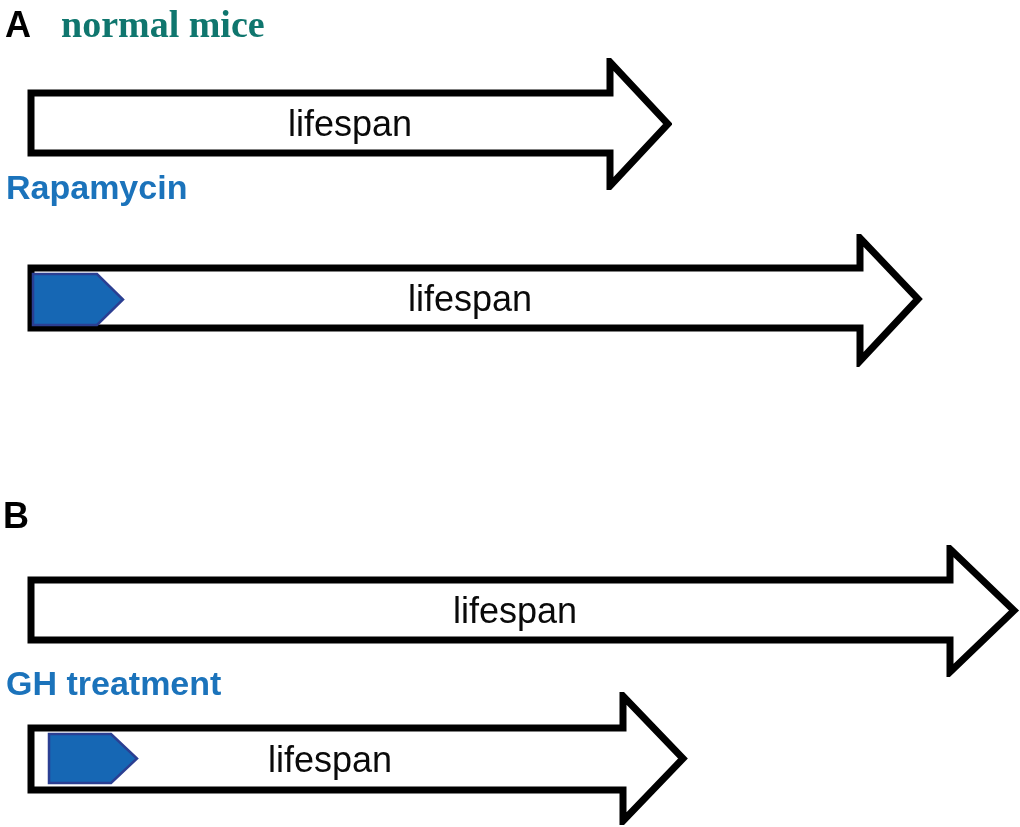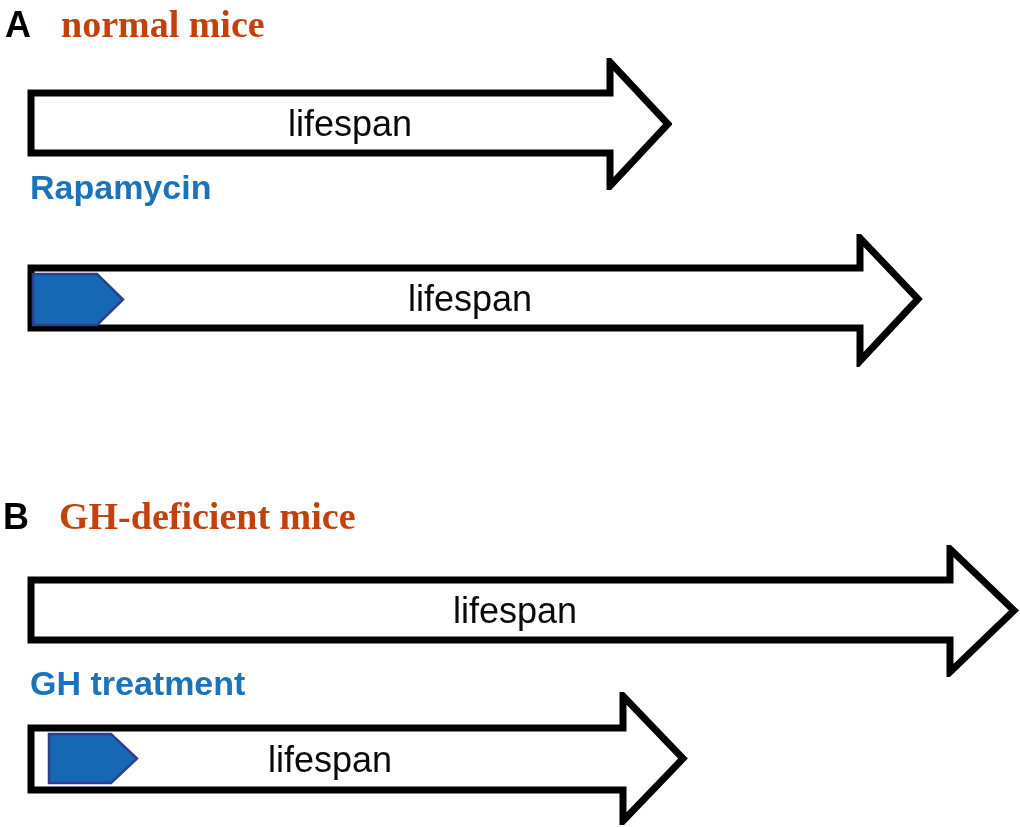--- a/index.html
+++ b/index.html
@@ -28,34 +28,33 @@
     font-family: "Liberation Sans", sans-serif;
     font-weight: 700;
     font-size: 36px;
     color: #000000;
     line-height: 44px;
   }
   .panel-name {
     font-family: "Liberation Serif", serif;
     font-weight: 700;
     font-size: 38px;
-    color: #c2410c;
+    color: #0f766e;
     line-height: 44px;
   }
 
   
   .treatment-label {
     position: absolute;
     color: #1b73bb;
     font-family: "Liberation Sans", sans-serif;
     font-weight: 700;
     font-size: 34px;
     line-height: 43px;
     white-space: nowrap;
-    margin-left: 24px;
   }
   .treatment-label .line2 { padding-left: 7px; }
 
   
   .arrow-svg { position: absolute; display: block; }
   .arrow-outline {
     fill: #ffffff;
     stroke: #000000;
     stroke-width: 7;
     stroke-linejoin: miter;
@@ -92,21 +91,20 @@
   </div>
 
   <svg class="arrow-svg" style="left:27px; top:234px;" width="900" height="133" viewBox="0 0 900 133">
     <polygon class="arrow-outline" points="4,34 833,34 833,4 891,65 833,127 833,94 4,94"></polygon>
     <polygon class="treatment-marker-shape" points="6,40 70,40 96,65.5 70,91 6,91" fill="#1667b4"></polygon>
     <text class="lifespan-text" x="443" y="77">lifespan</text>
   </svg>
 
   <div class="panel-title" style="left:3px; top:494px;">
     <span class="panel-letter">B</span>
-    <span class="panel-name">GH-deficient mice</span>
   </div>
 
   <svg class="arrow-svg" style="left:27px; top:545px;" width="993" height="132" viewBox="0 0 993 132">
     <polygon class="arrow-outline" points="4,35 923,35 923,4 987,65.5 923,127 923,95 4,95"></polygon>
     <text class="lifespan-text" x="488" y="78">lifespan</text>
   </svg>
 
   <div class="treatment-label" style="left:6px; top:662px;text-align:right;">
     <div class="line1">GH treatment</div>
   </div>

